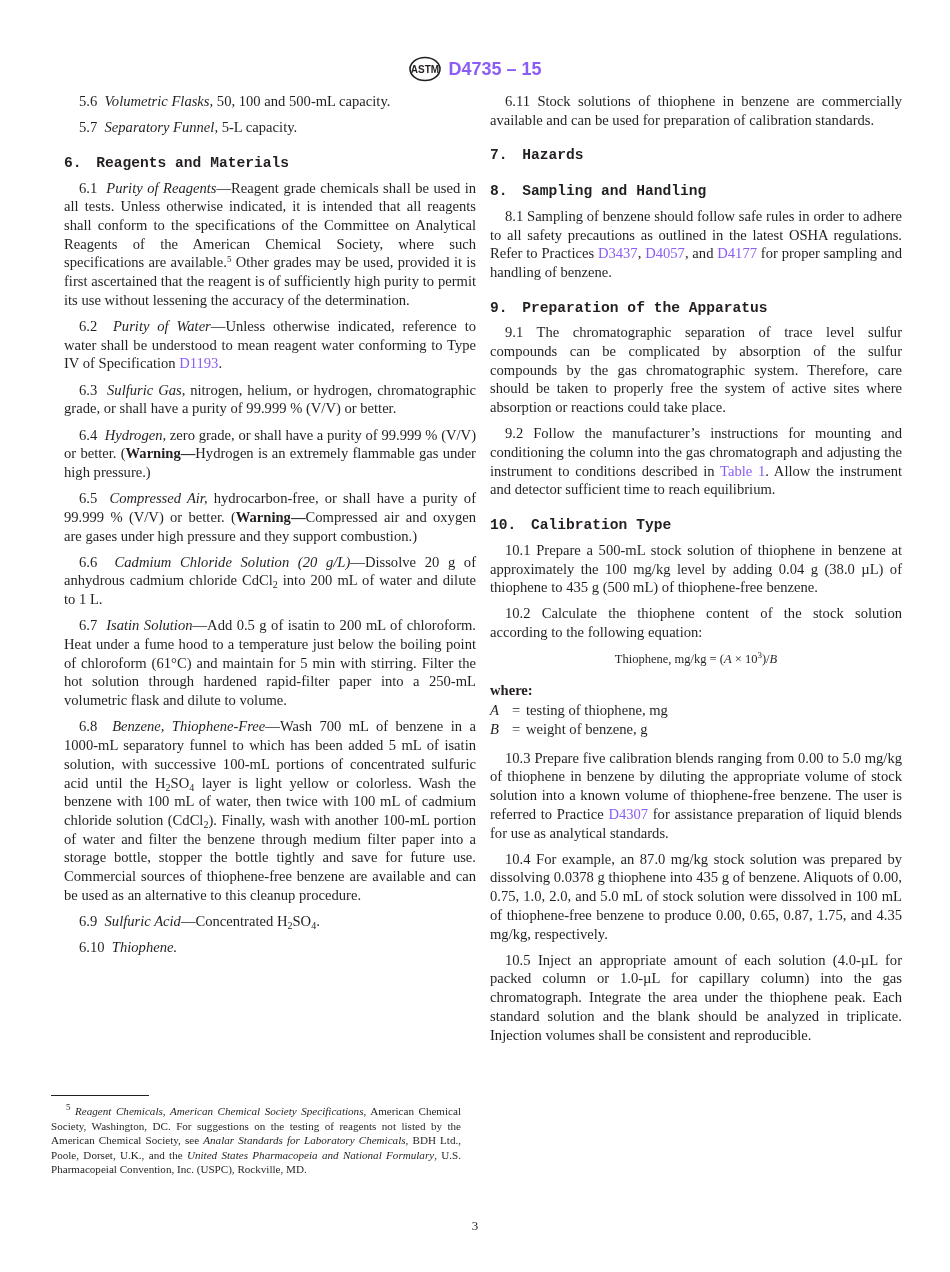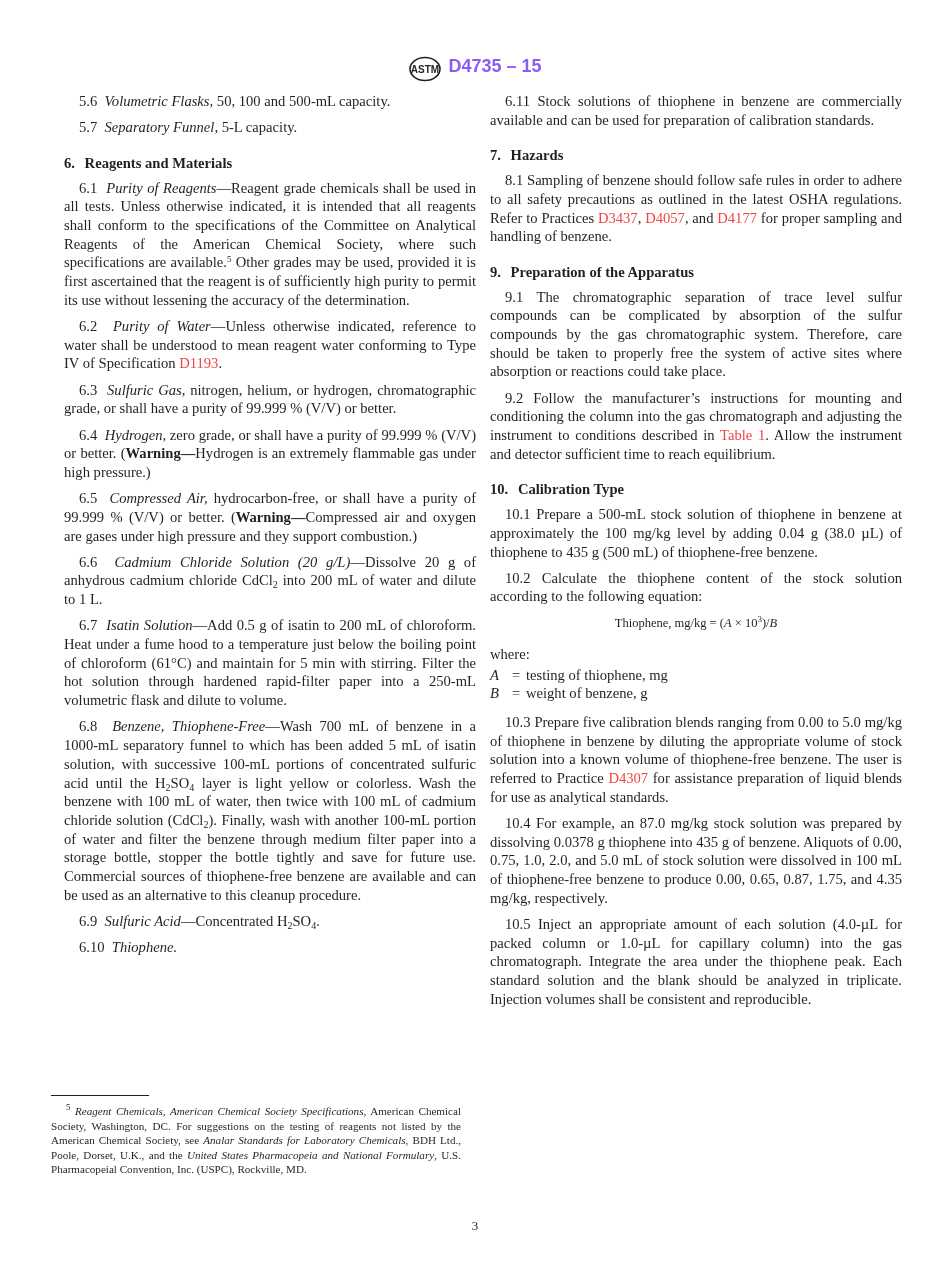--- a/index.html
+++ b/index.html
@@ -1,33 +1,33 @@
 <!DOCTYPE html>
 <html><head>
 <meta charset="utf-8">
 <style>
   html, body { margin:0; padding:0; background:#ffffff; }
   body { width:950px; height:1272px; position:relative; overflow:hidden;
          font-family:"Liberation Serif", "DejaVu Serif", serif; color:#231f20; }
   .header { position:absolute; top:56px; left:0; width:950px; text-align:center; height:30px; }
-  .header-inner { display:inline-flex; align-items:flex-start; gap:6px; }
+  .header-inner { display:inline-flex; align-items:center; gap:6px; }
   .logo { width:34px; height:26px; }
   .doc-id { font-family:"Liberation Sans", sans-serif; font-weight:bold; font-size:18px; color:#8b5cf6; }
   .col { position:absolute; top:92px; width:412px; font-size:14.6px; line-height:18.7px; }
   .col-left { left:64px; }
   .col-right { left:490px; }
   p { margin:0 0 7.5px 0; text-align:justify; }
   p.ind { text-indent:15px; }
-  .sec { font-weight:bold; font-size:14.6px; margin:17px 0 6px 0; }
+  .sec { font-weight:bold; font-size:14.6px; margin:17px 0 6px 0;font-family:Liberation Mono, monospace; }
   .sec span.num { margin-right:6px; }
-  .link { color:#ef4444; }
+  .link { color:#8b5cf6; }
   sub { font-size:10px; vertical-align:-3px; line-height:0; }
   sup { font-size:9px; vertical-align:5px; line-height:0; }
   .eq { text-align:center; font-size:12.5px; margin:8px 0 12px 0; }
-  .where { margin:0 0 2px 0; }
+  .where { margin:0 0 2px 0;font-weight:bold; }
   .var-row { display:flex; margin:0; }
   .var-row .v { width:16px; font-style:italic; }
   .var-row .eqs { width:20px; text-align:center; }
   .footrule { position:absolute; left:51px; top:1095px; width:98px; border-top:1px solid #231f20; }
   .footnote { position:absolute; left:51px; top:1104px; width:410px; font-size:11.1px; line-height:14.6px; text-align:justify; }
   .pagenum { position:absolute; top:1218px; left:0; width:950px; text-align:center; font-size:13px; }
 </style>
 </head>
 <body>
 
@@ -61,20 +61,21 @@
 <div class="footrule"></div>
 <div class="footnote">
   <span style="margin-left:15px"></span><sup>5</sup> <i>Reagent Chemicals, American Chemical Society Specifications</i><span>, American Chemical Society, Washington, DC. For suggestions on the testing of reagents not listed by the American Chemical Society, see </span><i>Analar Standards for Laboratory Chemicals</i><span>, BDH Ltd., Poole, Dorset, U.K., and the </span><i>United States Pharmacopeia and National Formulary</i><span>, U.S. Pharmacopeial Convention, Inc. (USPC), Rockville, MD.</span>
 </div>
 
 <div class="col col-right">
   <p class="ind"><span>6.11</span><span> Stock solutions of thiophene in benzene are commercially available and can be used for preparation of calibration standards.</span></p>
 
   <div class="sec"><span class="num">7.</span> <span>Hazards</span></div>
 
+  <div class="sec"><span class="num">8.</span> <span>Sampling and Handling</span></div>
   <p class="ind"><span>8.1</span><span> Sampling of benzene should follow safe rules in order to adhere to all safety precautions as outlined in the latest OSHA regulations. Refer to Practices </span><span class="link">D3437</span><span>, </span><span class="link">D4057</span><span>, and </span><span class="link">D4177</span><span> for proper sampling and handling of benzene.</span></p>
 
   <div class="sec"><span class="num">9.</span> <span>Preparation of the Apparatus</span></div>
   <p class="ind"><span>9.1</span><span> The chromatographic separation of trace level sulfur compounds can be complicated by absorption of the sulfur compounds by the gas chromatographic system. Therefore, care should be taken to properly free the system of active sites where absorption or reactions could take place.</span></p>
   <p class="ind"><span>9.2</span><span> Follow the manufacturer’s instructions for mounting and conditioning the column into the gas chromatograph and adjusting the instrument to conditions described in </span><span class="link">Table 1</span><span>. Allow the instrument and detector sufficient time to reach equilibrium.</span></p>
 
   <div class="sec"><span class="num">10.</span> <span>Calibration Type</span></div>
   <p class="ind"><span>10.1</span><span> Prepare a 500-mL stock solution of thiophene in benzene at approximately the 100 mg/kg level by adding 0.04 g (38.0 µL) of thiophene to 435 g (500 mL) of thiophene-free benzene.</span></p>
   <p class="ind"><span>10.2</span><span> Calculate the thiophene content of the stock solution according to the following equation:</span></p>
   <div class="eq"><span>Thiophene, mg/kg = (</span><i>A</i><span> × 10</span><sup>3</sup><span>)/</span><i>B</i></div>

